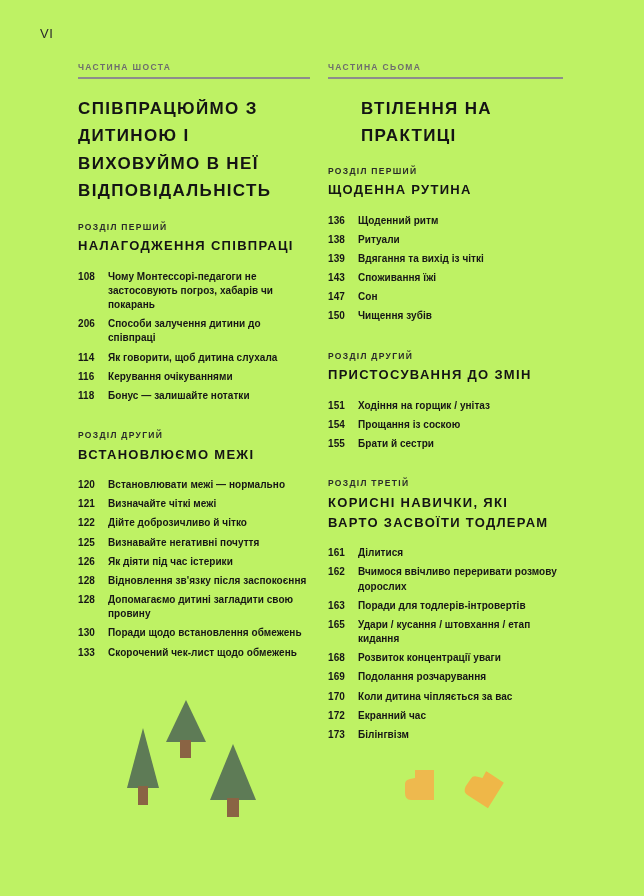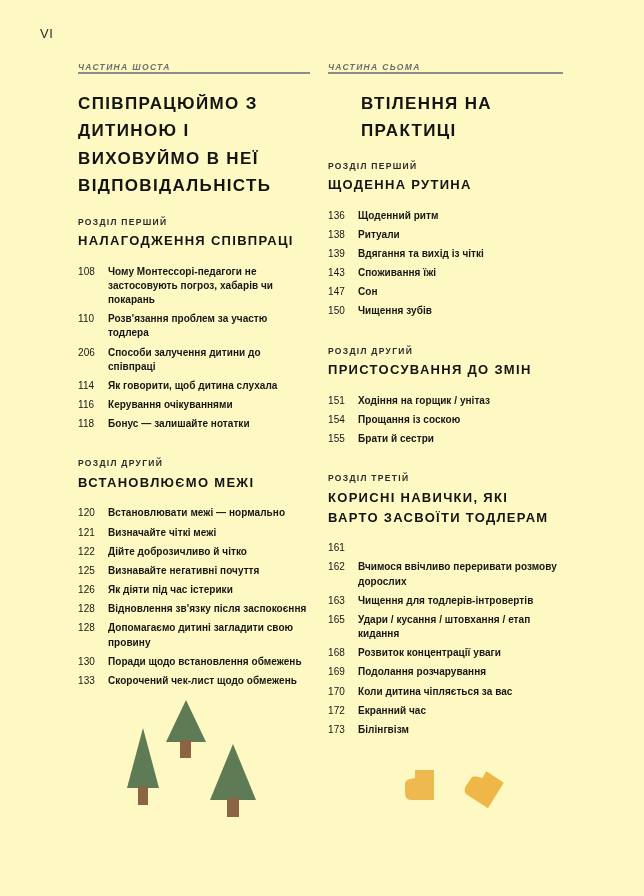--- a/index.html
+++ b/index.html
@@ -12,21 +12,21 @@
     background: #fffef9;
     font-family: "Liberation Sans", sans-serif;
     color: #1a1a1a;
     position: relative;
     overflow: hidden;
   }
 
   .page {
     position: absolute;
     inset: 0;
-    background: #fef9c3;
+    background: #bef264;
   }
 
   .folio {
     position: absolute;
     left: 40px;
     top: 26px;
     font-size: 13px;
     letter-spacing: 0.5px;
     color: #2b2b2b;
     font-weight: 400;
@@ -45,23 +45,23 @@
   }
   .col-left  { left: 78px;  width: 232px; }
   .col-right { left: 328px; width: 235px; }
 
   
   .part-label {
     font-size: 8.5px;
     font-weight: 700;
     letter-spacing: 1.35px;
     color: #6d6d6d;
+    padding-bottom: 5px;
     text-transform: uppercase;
     line-height: 1.2;
-    font-style: italic;
   }
   .part-rule {
     height: 1.4px;
     background: #8d8d8d;
     width: 100%;
     margin-bottom: 16px;
   }
 
   .part-title {
     font-size: 17px;
@@ -100,21 +100,21 @@
   .entry {
     display: flex;
     align-items: flex-start;
     margin-bottom: 5px;
     line-height: 1.42;
   }
   .entry-page {
     width: 30px;
     flex: 0 0 30px;
     font-size: 10px;
-    font-weight: 400;
+    font-weight: 700;
     color: #161616;
     letter-spacing: 0.1px;
   }
   .entry-title {
     flex: 1;
     font-size: 10px;
     font-weight: 600;
     color: #161616;
     letter-spacing: 0.05px;
   }
@@ -139,24 +139,20 @@
 
       <div class="chapter">
         <div class="chapter-pre">РОЗДІЛ ПЕРШИЙ</div>
         <div class="chapter-name">НАЛАГОДЖЕННЯ СПІВПРАЦІ</div>
         <div class="entries">
           <div class="entry">
             <span class="entry-page">108</span>
             <span class="entry-title">Чому Монтессорі-педагоги не застосовують погроз, хабарів чи покарань</span>
           </div>
           <div class="entry">
-            <span class="entry-page">110</span>
-            <span class="entry-title">Розв'язання проблем за участю тодлера</span>
-          </div>
-          <div class="entry">
             <span class="entry-page">206</span>
             <span class="entry-title">Способи залучення дитини до співпраці</span>
           </div>
           <div class="entry">
             <span class="entry-page">114</span>
             <span class="entry-title">Як говорити, щоб дитина слухала</span>
           </div>
           <div class="entry">
             <span class="entry-page">116</span>
             <span class="entry-title">Керування очікуваннями</span>
@@ -268,28 +264,29 @@
           </div>
         </div>
       </div>
 
       <div class="chapter">
         <div class="chapter-pre">РОЗДІЛ ТРЕТІЙ</div>
         <div class="chapter-name">КОРИСНІ НАВИЧКИ, ЯКІ ВАРТО ЗАСВОЇТИ ТОДЛЕРАМ</div>
         <div class="entries">
           <div class="entry">
             <span class="entry-page">161</span>
+            <span class="entry-title">Ділитися</span>
           </div>
           <div class="entry">
             <span class="entry-page">162</span>
             <span class="entry-title">Вчимося ввічливо переривати розмову дорослих</span>
           </div>
           <div class="entry">
             <span class="entry-page">163</span>
-            <span class="entry-title">Чищення для тодлерів-інтровертів</span>
+            <span class="entry-title">Поради для тодлерів-інтровертів</span>
           </div>
           <div class="entry">
             <span class="entry-page">165</span>
             <span class="entry-title">Удари / кусання / штовхання / етап кидання</span>
           </div>
           <div class="entry">
             <span class="entry-page">168</span>
             <span class="entry-title">Розвиток концентрації уваги</span>
           </div>
           <div class="entry">

